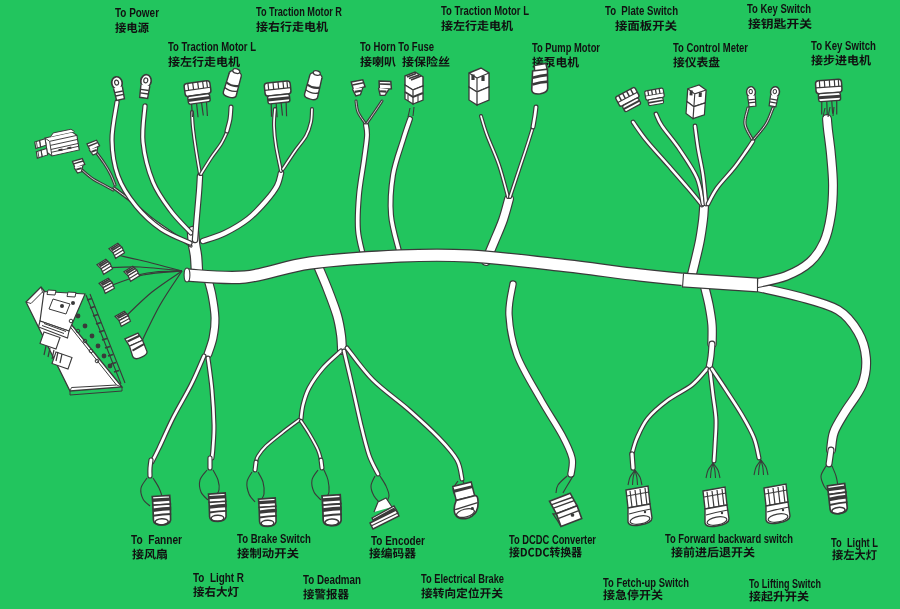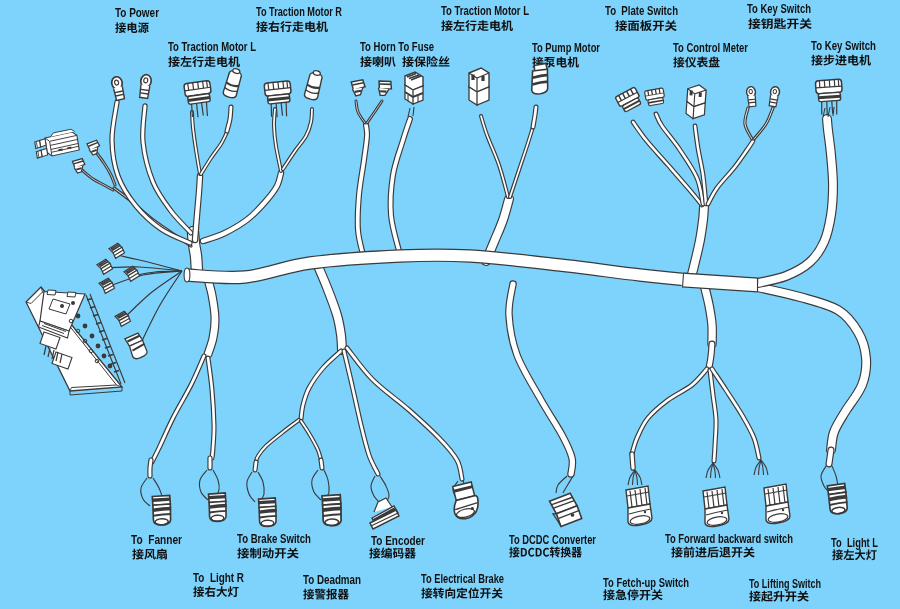--- a/index.html
+++ b/index.html
@@ -1,14 +1,14 @@
 <!DOCTYPE html>
 <html><head><meta charset="utf-8"><style>
 html,body{margin:0;padding:0;background:#fff;}
-#c{position:relative;width:900px;height:609px;overflow:hidden;background:#7dd3fc;}
+#c{position:relative;width:900px;height:609px;overflow:hidden;background:#22c55e;}
 text{font-family:"Liberation Sans",sans-serif;font-weight:bold;font-size:13px;fill:#111;}
 </style></head><body>
 <div id="c">
 <svg width="900" height="609" viewBox="0 0 900 609">
 <defs>
 <path id="g0" d="M392 -14C489 -14 568 24 629 95L550 187C511 144 462 114 398 114C281 114 206 211 206 372C206 531 289 627 401 627C457 627 500 601 538 565L615 659C567 709 493 754 398 754C211 754 54 611 54 367C54 120 206 -14 392 -14Z"></path>
 <path id="g1" d="M91 0H302C521 0 660 124 660 374C660 623 521 741 294 741H91ZM239 120V622H284C423 622 509 554 509 374C509 194 423 120 284 120Z"></path>
 <path id="g2" d="M46 69V-41H956V69ZM120 129C150 140 196 146 475 164C474 189 478 237 484 270L258 260C353 366 448 496 523 630L416 685C388 627 355 568 320 515L216 512C275 598 333 705 376 809L263 851C224 727 152 594 129 561C105 526 88 504 66 498C79 468 97 414 103 392C121 399 149 405 250 410C216 364 188 329 172 313C135 270 110 244 81 236C95 207 114 151 120 129ZM536 133C569 146 619 152 928 169C928 194 932 243 937 275L682 265C780 366 878 492 957 622L852 678C824 624 789 569 755 518L639 515C699 599 759 704 804 806L692 849C650 726 576 597 551 564C528 529 509 508 487 502C500 473 519 419 524 396C543 404 571 409 679 415C642 367 610 331 593 314C553 272 527 248 498 241C511 211 530 155 536 133Z"></path>
 <path id="g3" d="M534 784C573 722 615 639 631 587L731 641C714 694 669 773 628 832ZM814 788C784 597 736 422 640 280C551 413 499 582 468 775L354 759C394 525 453 330 556 179C484 106 393 46 276 2C299 -21 333 -64 349 -91C463 -44 555 17 629 88C699 13 786 -47 894 -92C912 -60 951 -11 979 12C871 52 784 111 714 185C834 346 894 546 934 769ZM242 846C191 703 104 560 14 470C34 441 67 375 78 345C101 369 123 396 145 425V-88H259V603C296 670 329 741 355 810Z"></path>
 <path id="g4" d="M421 508C448 374 473 198 481 94L599 127C589 229 560 401 530 533ZM553 836C569 788 590 724 598 681H363V565H922V681H613L718 711C707 753 686 816 667 864ZM326 66V-50H956V66H785C821 191 858 366 883 517L757 537C744 391 710 197 676 66ZM259 846C208 703 121 560 30 470C50 441 83 375 94 345C116 368 137 393 158 421V-88H279V609C315 674 346 743 372 810Z"></path>

